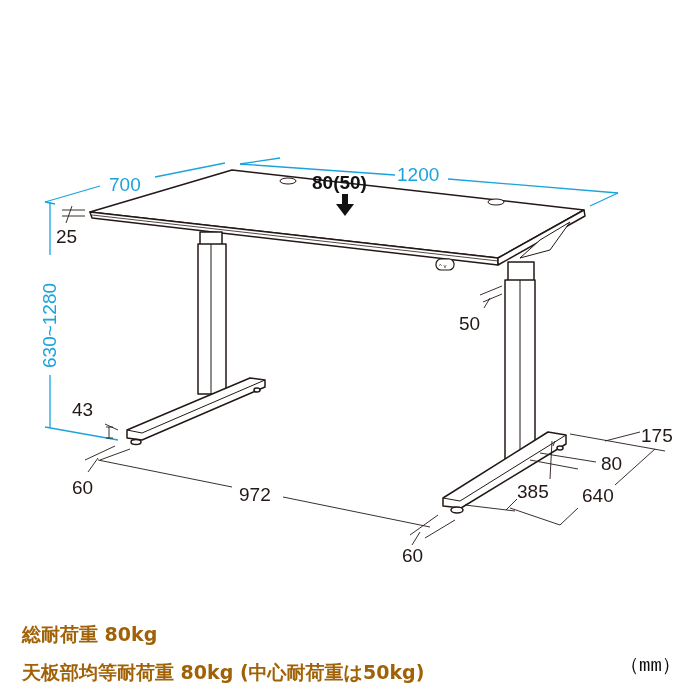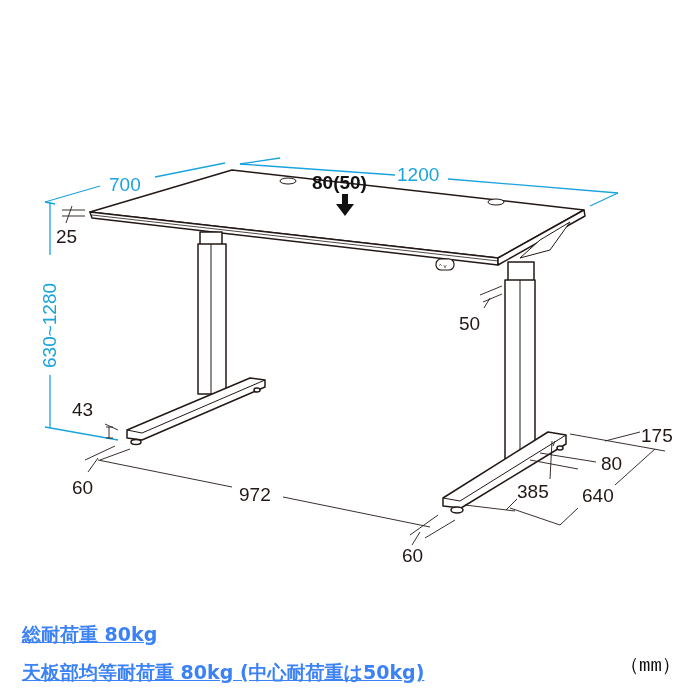--- a/index.html
+++ b/index.html
@@ -1,21 +1,21 @@
 <!DOCTYPE html>
 <html><head>
 <meta charset="utf-8">
 <style>
   html, body { margin:0; padding:0; background:#ffffff; }
   body { width:700px; height:700px; position:relative; overflow:hidden; font-family:"Liberation Sans", "DejaVu Sans", sans-serif; }
   svg { position:absolute; left:0; top:0; }
   .dim { font-family:"Liberation Sans", "DejaVu Sans", sans-serif; font-size:19px; fill:#231815; }
   .dim-blue { font-family:"Liberation Sans", "DejaVu Sans", sans-serif; font-size:19px; fill:#1aa3dc; }
   .load { font-family:"Liberation Sans", "DejaVu Sans", sans-serif; font-size:19px; fill:#111; font-weight:bold; }
-  .spec { position:absolute; left:22px; font-size:19px; font-weight:bold; color:#3b82f6; font-family:"DejaVu Sans", sans-serif;text-decoration:underline; }
+  .spec { position:absolute; left:22px; font-size:19px; font-weight:bold; color:#a16207; font-family:"DejaVu Sans", sans-serif; }
   .spec1 { top:622px; }
   .spec2 { top:660px; }
   .unit { position:absolute; left:620px; top:652px; font-size:19px; color:#111; font-family:Liberation Mono, monospace; }
 </style>
 </head>
 <body>
 
 <svg width="700" height="700" viewBox="0 0 700 700" xmlns="http://www.w3.org/2000/svg">
 
   <g stroke="#1aa3dc" stroke-width="1.3" fill="none">

